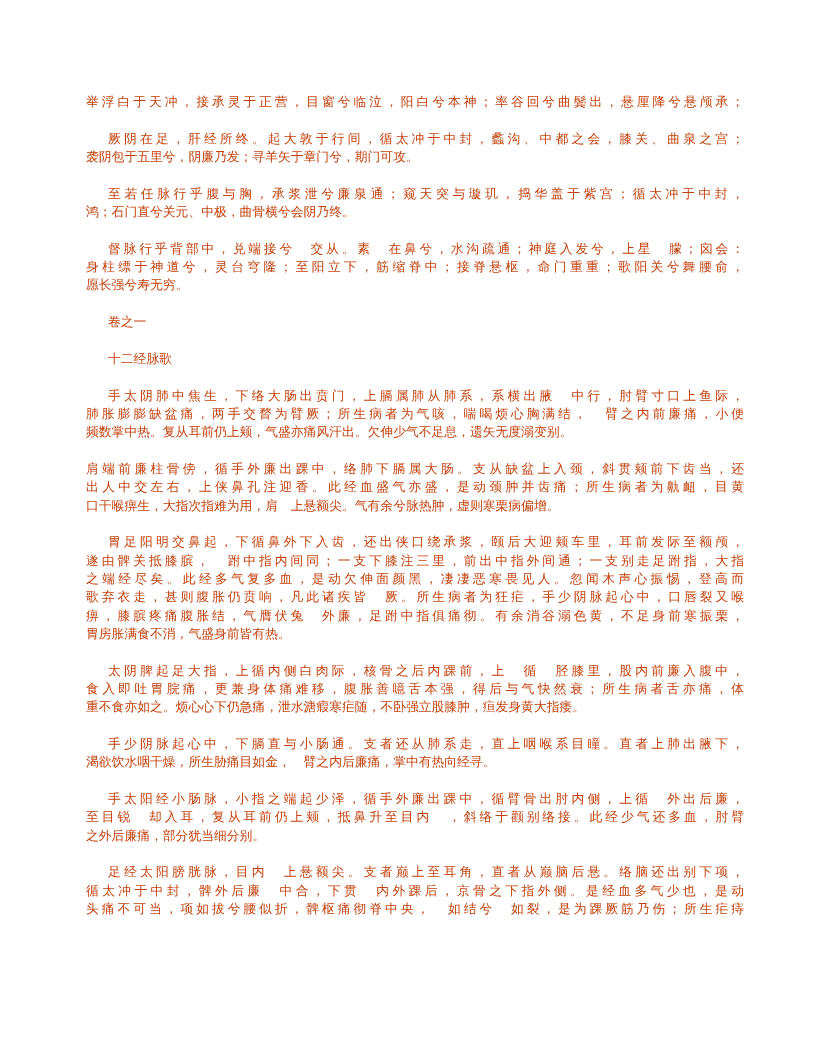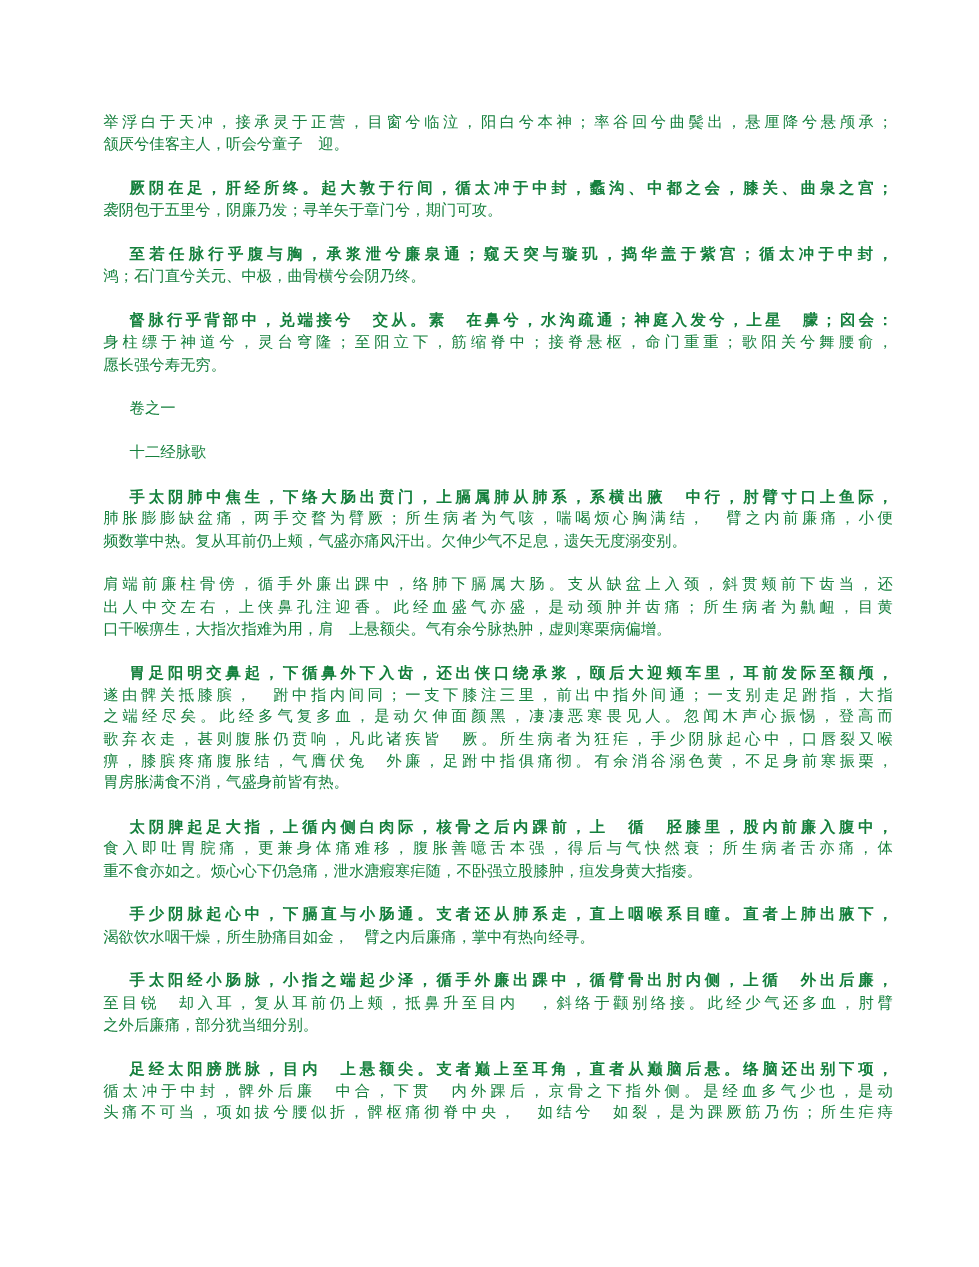--- a/index.html
+++ b/index.html
@@ -24,34 +24,33 @@
     line-height:18.35px;
     text-align:justify;
     text-align-last:justify;
     overflow:hidden;
     letter-spacing:0;
   }
   .line.natural {
     text-align:left;
     text-align-last:left;
   }
-  .line.indent { text-indent:22px;font-weight:bold; }
+  .line.indent { text-indent:22px; }
   .heading .line {
     text-align:left;
     text-align-last:left;
     text-indent:22px;
   }
 </style>
 </head>
 <body style="background: rgb(255, 255, 255);">
 
-<div id="doc" style="color: #15803d;">
+<div id="doc" style="color: #c2410c;">
     <div class="block paragraph">
       <div class="line">举浮白于天冲，接承灵于正营，目窗兮临泣，阳白兮本神；率谷回兮曲鬓出，悬厘降兮悬颅承；</div>
-      <div class="line natural">颔厌兮佳客主人，听会兮童子　迎。</div>
     </div>
     <div class="block paragraph">
       <div class="line indent">厥阴在足，肝经所终。起大敦于行间，循太冲于中封，蠡沟、中都之会，膝关、曲泉之宫；</div>
       <div class="line natural">袭阴包于五里兮，阴廉乃发；寻羊矢于章门兮，期门可攻。</div>
     </div>
     <div class="block paragraph">
       <div class="line indent">至若任脉行乎腹与胸，承浆泄兮廉泉通；窥天突与璇玑，捣华盖于紫宫；循太冲于中封，</div>
       <div class="line natural">鸿；石门直兮关元、中极，曲骨横兮会阴乃终。</div>
     </div>
     <div class="block paragraph">

